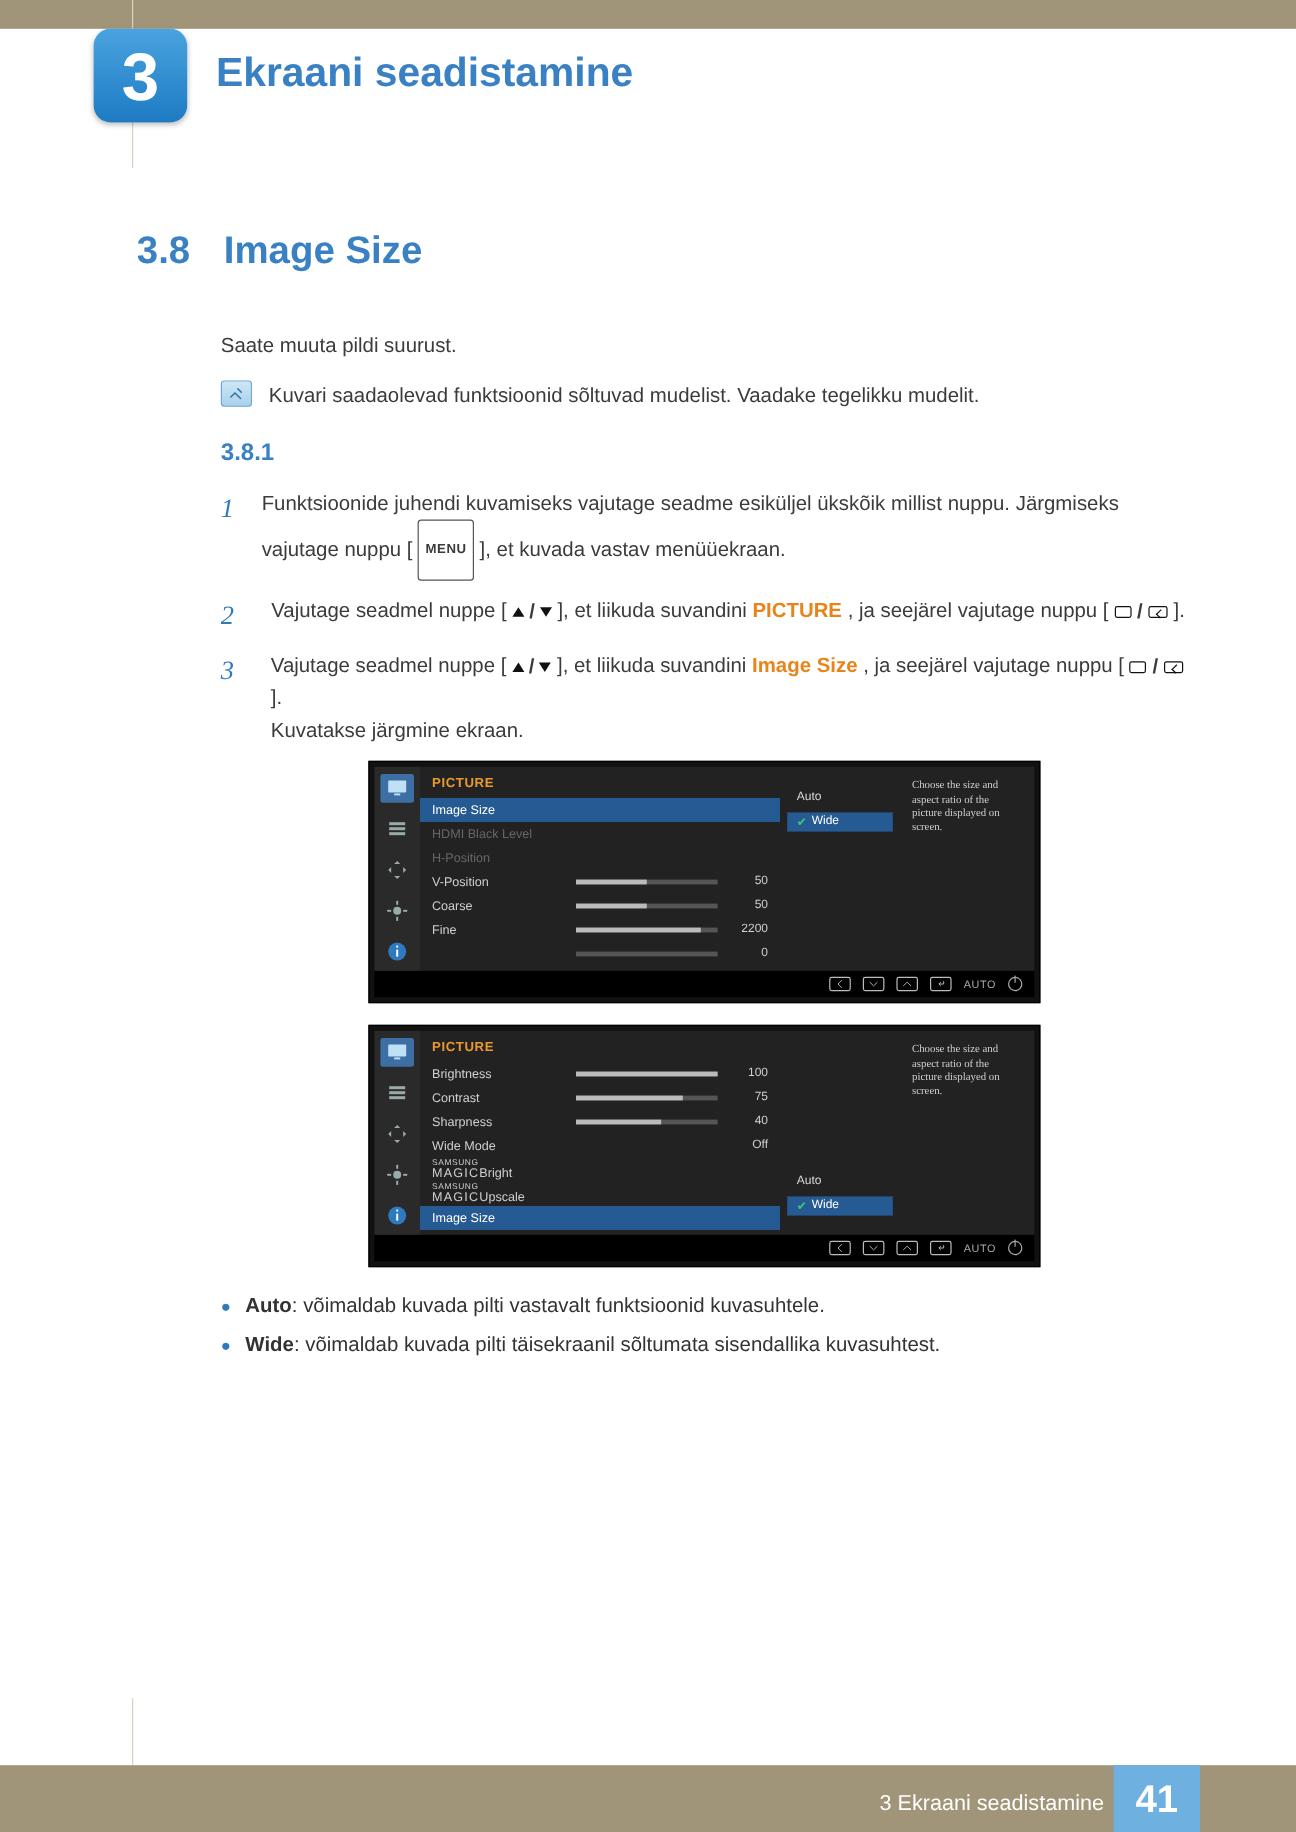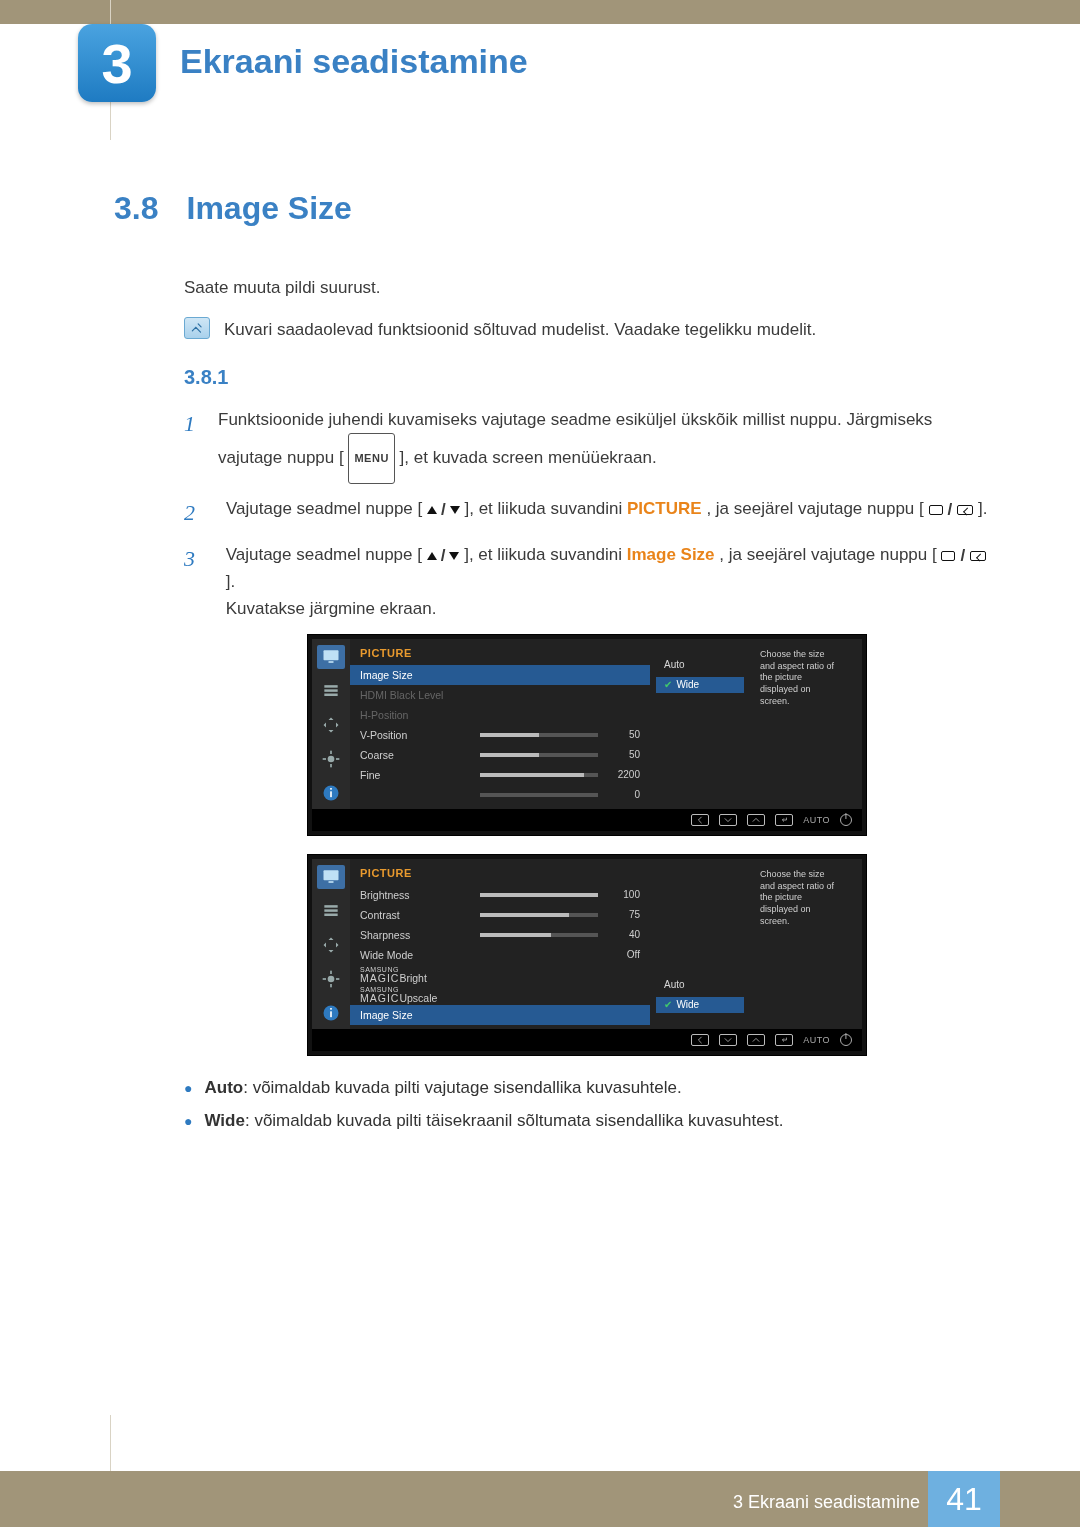--- a/index.html
+++ b/index.html
@@ -55,34 +55,34 @@
   .row .bar { flex:1; height:4px; background:#555; position:relative; margin-right:8px;}
   .row .bar .fill{position:absolute;left:0;top:0;bottom:0;background:#bbb;}
   .row .val { width:34px; text-align:right; font-size:10px;}
   .magic-label { font-size:10.5px; color:#cfcfcf; line-height:1;}
   .magic-label .sm { font-size:7px; letter-spacing:.5px; display:block;}
   .magic-label .lg { font-size:10.5px; letter-spacing:1px;}
   .osd-mid { width:100px; padding:18px 6px 4px 6px; display:flex; flex-direction:column; gap:4px;}
   .opt { font-size:10px; color:#d8d8d8; padding:2px 8px; height:16px; display:flex; align-items:center;}
   .opt.sel { background:#265a93; color:#fff;}
   .opt .ck { color:#41c96b; margin-right:4px; font-size:10px;}
-  .osd-right { width:112px; padding:10px 20px 6px 10px; font-size:9px; line-height:1.3; color:#cfcfcf;}
+  .osd-right { width:112px; padding:10px 20px 6px 10px; font-size:9px; line-height:1.3; color:#cfcfcf;font-family:Liberation Serif, serif;}
   .osd-footer { height:22px; background:#000; display:flex; align-items:center; justify-content:flex-end; gap:10px; padding:0 10px;}
   .fbtn { width:18px; height:12px; border:1px solid #bbb; border-radius:2px; display:flex; align-items:center; justify-content:center;}
   .fbtn svg{width:8px;height:8px;}
   .ftxt { font-size:9px; color:#aaa; letter-spacing:.5px;}
   .fpwr { width:12px;height:12px;border:1.2px solid #aaa;border-radius:50%;position:relative;}
   .fpwr::after{content:"";position:absolute;top:-2px;left:50%;width:1.2px;height:6px;background:#aaa;transform:translateX(-50%);}
 
   .bullets { margin-top: 14px; }
   .bullet { display:flex; gap:12px; font-size:17px; line-height:1.6; margin-bottom:6px;}
   .bullet .dot { color:#2e7ac0; font-size:14px; padding-top:3px;}
 
   .footer-band { position:absolute; bottom:0; left:0; right:0; height:56px; background:#a19579; }
-  .footer-badge { position:absolute; right:80px; bottom:0; width:72px; height:56px; background:#6eb0e0; color:#fff; display:flex; align-items:center; justify-content:center; font-size:32px; font-weight:normal;margin-top:48px;}
+  .footer-badge { position:absolute; right:80px; bottom:0; width:72px; height:56px; background:#6eb0e0; color:#fff; display:flex; align-items:center; justify-content:center; font-size:32px; font-weight:bold;margin-top:48px;}
   .footer-chap { position:absolute; right:160px; bottom:14px; color:#fff; font-size:18px;}
   .footer-rule { position:absolute; bottom:56px; left:110px; width:1px; height:56px; background:#d9d3c4;}
 </style>
 </head>
 <body>
 
 <div class="page">
   <div class="top-band"></div>
   <div class="left-rule"></div>
   <div class="chapter-badge">3</div>
@@ -108,21 +108,21 @@
       <div class="h2-row">
         <span class="h2-num">3.8.1</span>
       </div>
 
       <div class="steps">
         <div class="step">
           <span class="step-num">1</span>
           <span>
             <span>Funktsioonide juhendi kuvamiseks vajutage seadme esiküljel ükskõik millist nuppu. Järgmiseks vajutage nuppu [</span>
             <span class="menu-chip">MENU</span>
-            <span>], et kuvada screen menüüekraan.</span>
+            <span>], et kuvada vastav menüüekraan.</span>
           </span>
         </div>
         <div class="step">
           <span class="step-num">2</span>
           <span>
             <span>Vajutage seadmel nuppe [</span>
             <span class="updn">
                 <span class="tri-up"></span>
                 <b style="padding:0 2px;">/</b>
                 <span class="tri-down"></span>
@@ -397,21 +397,21 @@
               </span>
             <span class="ftxt">AUTO</span>
             <span class="fpwr"></span>
           </div>
         </div>
       </div>
 
       <div class="bullets">
         <div class="bullet">
           <span class="dot">●</span>
-          <span><b>Auto</b><span>: võimaldab kuvada pilti vajutage sisendallika kuvasuhtele.</span></span>
+          <span><b>Auto</b><span>: võimaldab kuvada pilti vastavalt funktsioonid kuvasuhtele.</span></span>
         </div>
         <div class="bullet">
           <span class="dot">●</span>
           <span><b>Wide</b><span>: võimaldab kuvada pilti täisekraanil sõltumata sisendallika kuvasuhtest.</span></span>
         </div>
       </div>
     </div>
   </div>
 
   <div class="footer-rule"></div>

